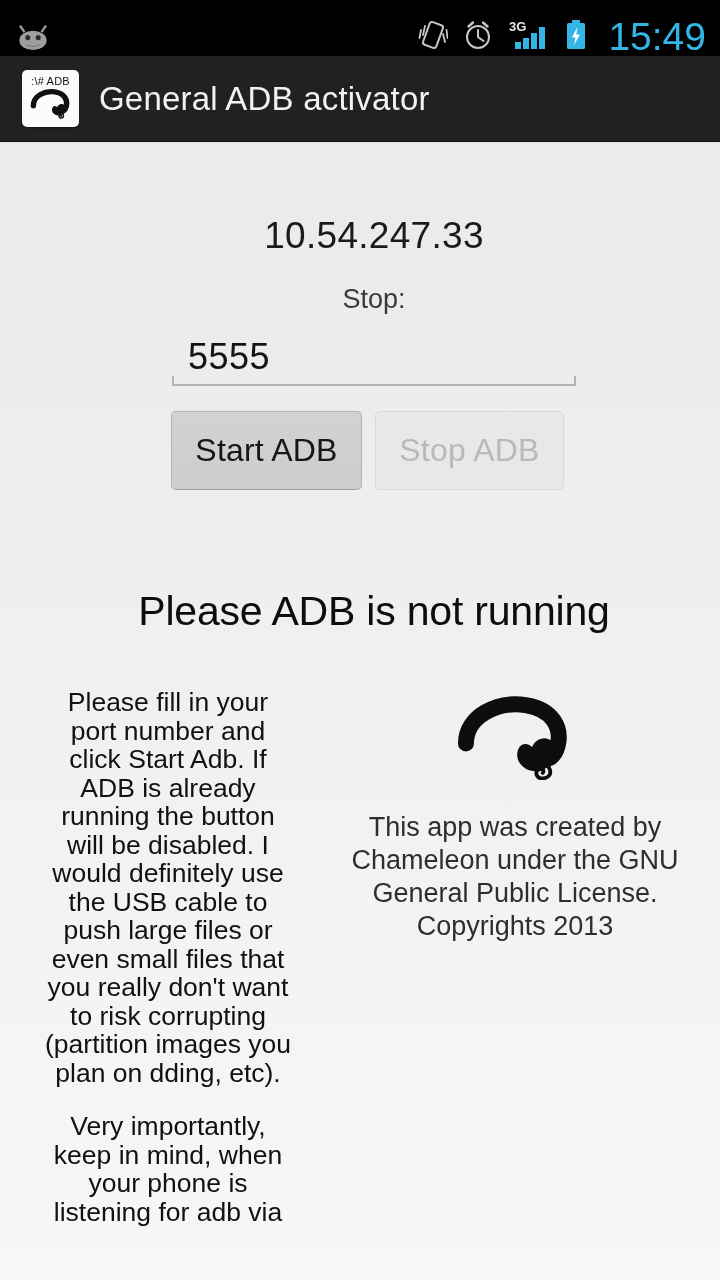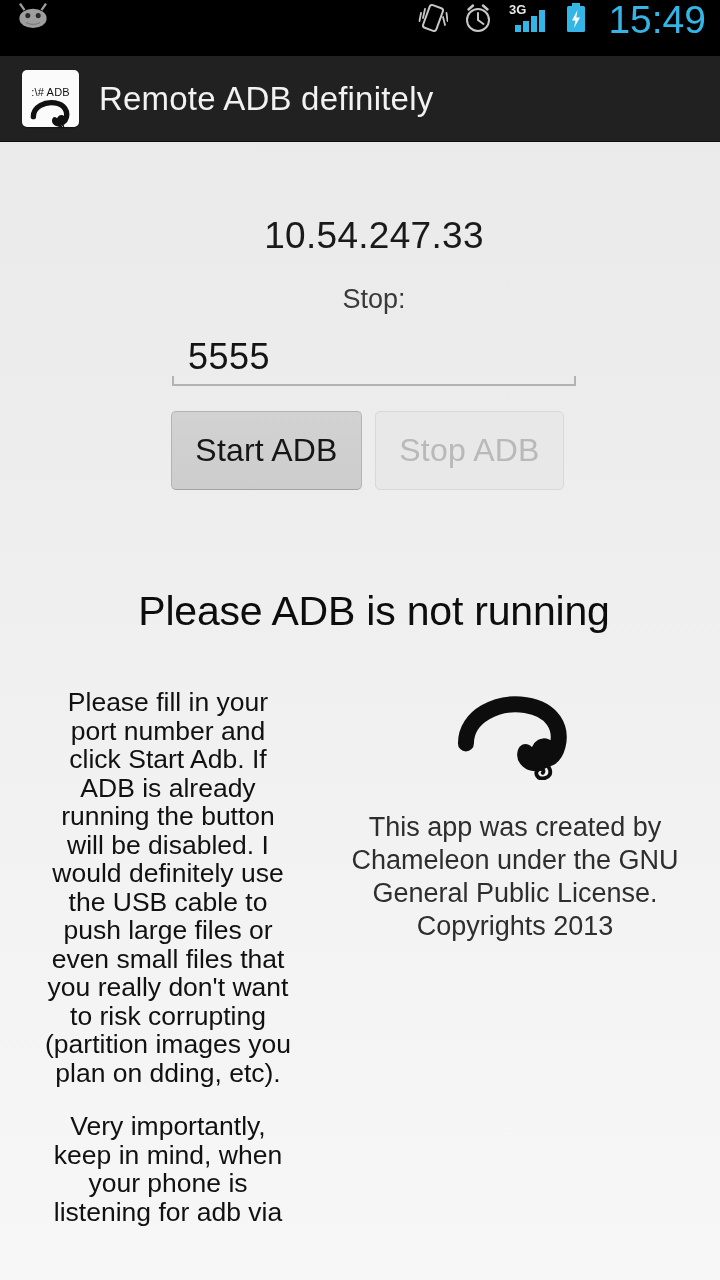--- a/index.html
+++ b/index.html
@@ -21,21 +21,21 @@
   }
 
   
   #status-bar {
     position: absolute;
     top: 0; left: 0;
     width: 720px;
     height: 56px;
     background: #000000;
     display: flex;
-    align-items: flex-start;
+    align-items: flex-end;
     padding: 0 14px 0 16px;
   }
   #status-left { display: flex; align-items: center; }
   #status-right {
     margin-left: auto;
     display: flex;
     align-items: center;
     gap: 14px;
   }
   .sb-icon { display: block; }
@@ -62,21 +62,21 @@
   }
   #app-icon {
     width: 57px;
     height: 57px;
     background: #fbfbfb;
     border-radius: 5px;
     display: flex;
     flex-direction: column;
     align-items: center;
     justify-content: flex-start;
-    padding-top: 17px;
+    padding-top: 6px;
     overflow: hidden;
     flex: none;
     box-shadow: 0 1px 2px rgba(0,0,0,.5);
   }
   #app-icon-text {
     font-family: "Liberation Sans", sans-serif;
     font-size: 11px;
     color: #111;
     line-height: 1;
     letter-spacing: .2px;
@@ -290,21 +290,21 @@
     <div id="app-icon">
       <span id="app-icon-text">:\# ADB</span>
       <span>
         <svg width="46" height="32" viewBox="0 0 120 82">
           <path d="M14 48 C14 22 44 8 70 12 C96 16 104 34 100 50 C97 62 88 66 84 60 C80 54 86 48 90 52
                    C94 56 90 64 82 66 C74 68 68 62 70 56" fill="none" stroke="#111" stroke-width="14" stroke-linecap="round"></path>
           <path d="M84 62 C92 68 96 78 88 80 C82 81.5 79 75 83 73 C86 71.6 88 74 86.5 75.5" fill="none" stroke="#111" stroke-width="4" stroke-linecap="round"></path>
         </svg>
       </span>
     </div>
-    <div id="app-title">Remote ADB definitely</div>
+    <div id="app-title">General ADB activator</div>
   </div>
 
   <div id="content">
 
     <div id="ip-address">10.54.247.33</div>
 
     <div id="port-label">Stop:</div>
 
     <div id="port-field-wrap">
       <input id="port-input" type="text" value="5555" style="">

